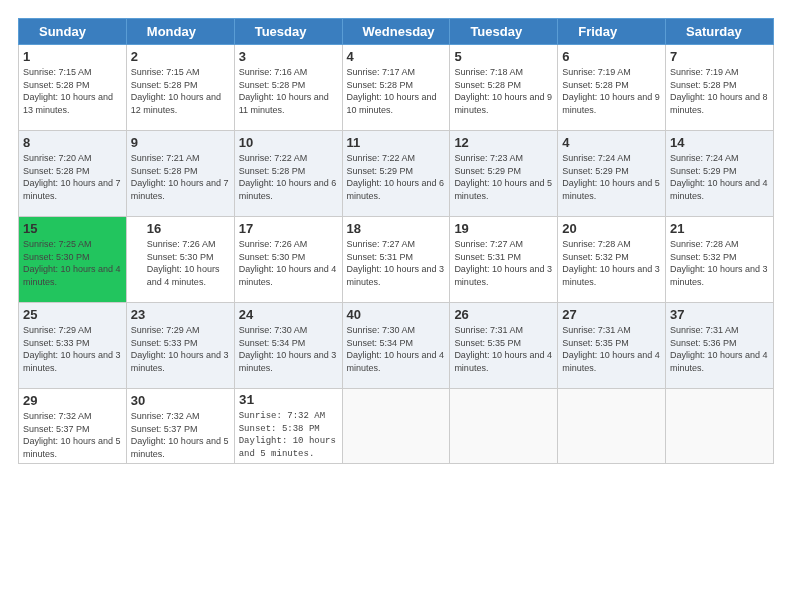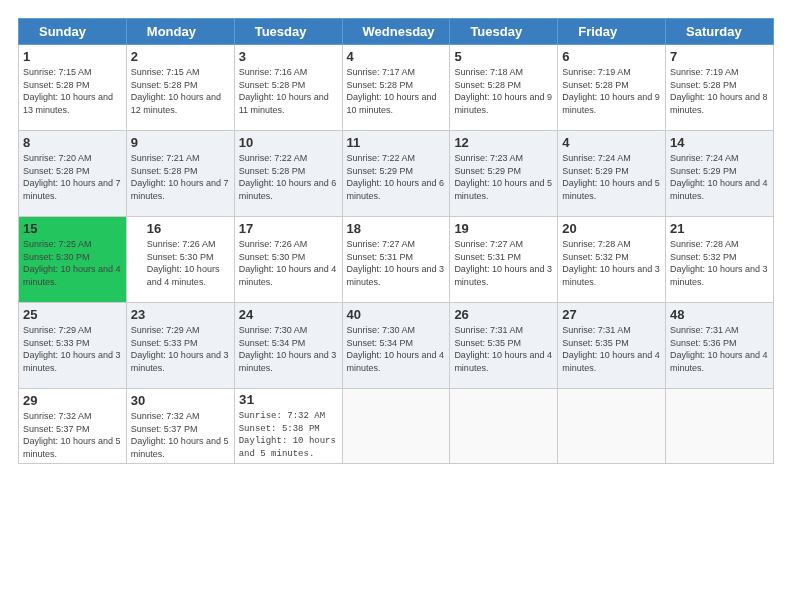--- a/index.html
+++ b/index.html
@@ -214,21 +214,21 @@
         </td>
           <td style="background: rgb(238, 242, 247);">
           <span class="day-num">26</span>
           <span class="day-info">Sunrise: 7:31 AM<br>Sunset: 5:35 PM<br>Daylight: 10 hours and 4 minutes.</span>
         </td>
           <td style="background: rgb(238, 242, 247);">
           <span class="day-num">27</span>
           <span class="day-info">Sunrise: 7:31 AM<br>Sunset: 5:35 PM<br>Daylight: 10 hours and 4 minutes.</span>
         </td>
           <td style="background: rgb(238, 242, 247);">
-          <span class="day-num">48</span>
+          <span class="day-num">37</span>
           <span class="day-info">Sunrise: 7:31 AM<br>Sunset: 5:36 PM<br>Daylight: 10 hours and 4 minutes.</span>
         </td>
         </tr>
         <tr class="last-row">
           <td style="background: rgb(255, 255, 255);">
           <span class="day-num">29</span>
           <span class="day-info">Sunrise: 7:32 AM<br>Sunset: 5:37 PM<br>Daylight: 10 hours and 5 minutes.</span>
         </td>
           <td style="background: rgb(255, 255, 255);">
           <span class="day-num">30</span>

